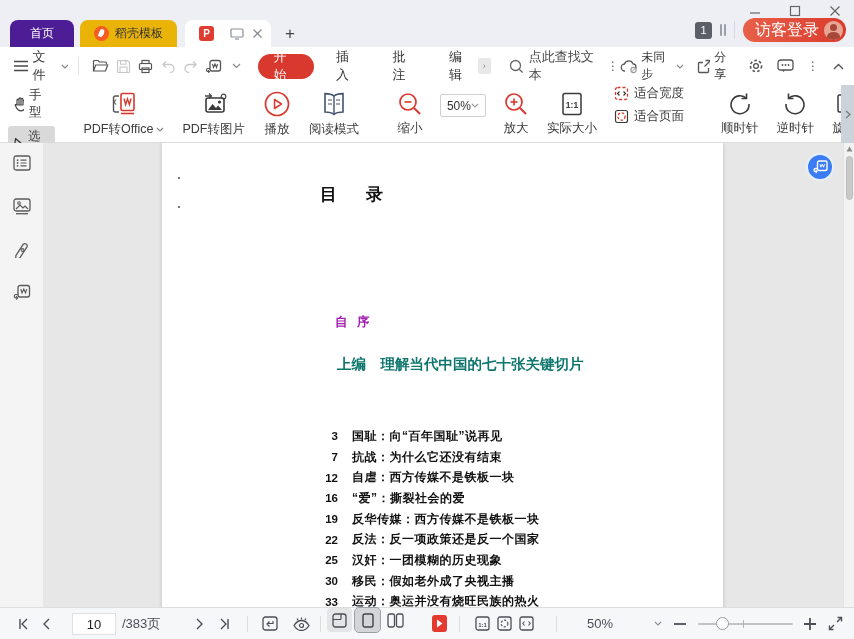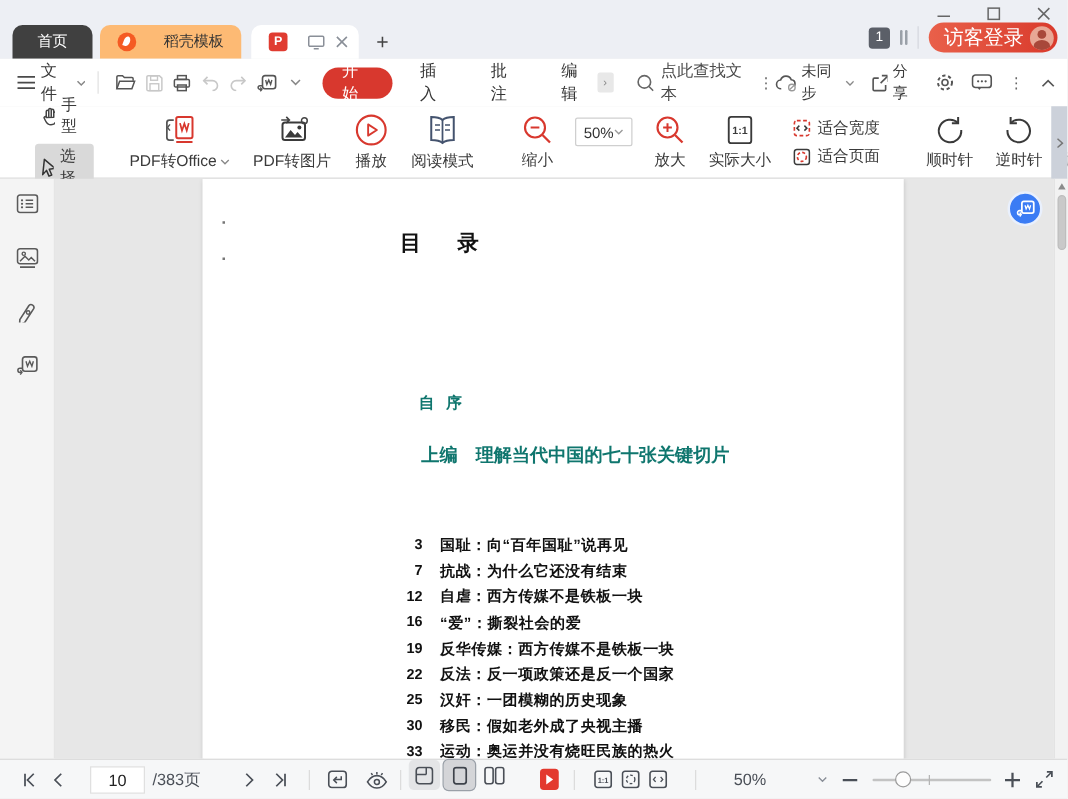--- a/index.html
+++ b/index.html
@@ -6,22 +6,22 @@
   html,body { width:854px; height:639px; overflow:hidden; }
   body { font-family:"Liberation Sans","DejaVu Sans",sans-serif; position:relative; background:#e7e7e7; font-size:12px; color:#333; }
   svg { display:block; }
 
   
   .tabbar { position:absolute; top:0; left:0; right:0; height:47px; background:#edeff4; }
   .win-controls { position:absolute; top:2px; right:6px; display:flex; gap:14px; }
   .win-btn { width:26px; height:18px; display:flex; align-items:center; justify-content:center; }
   .tabs { position:absolute; left:10px; bottom:0; display:flex; align-items:flex-end; }
   .tab { height:27px; display:flex; align-items:center; border-radius:8px 8px 0 0; padding:0 14px; font-size:12px; }
-  .tab-home { background:#404040; color:#fff; width:64px; justify-content:center; }
-  .tab-docer { background:#fdba74; color:#333; margin-left:6px; gap:22px; }
+  .tab-home { background:#4c1d95; color:#fff; width:64px; justify-content:center; }
+  .tab-docer { background:#eab308; color:#333; margin-left:6px; gap:6px; }
   .tab-doc { background:#ffffff; color:#d8382e; margin-left:8px; gap:6px; padding-right:8px; }
   .docer-ball { width:15px; height:15px; border-radius:50%; background:#f55b23; position:relative; }
   .docer-ball::after { content:""; position:absolute; left:5px; top:3px; width:5px; height:8px; border-radius:50% 50% 50% 0; background:#fff; transform:rotate(20deg); }
   .pdf-badge { width:15px; height:15px; border-radius:3px; background:#e03c31; color:#fff; font-size:10px; font-weight:bold; display:flex; align-items:center; justify-content:center; }
   .tab-doc .tab-title { max-width:200px; white-space:nowrap; }
   .tab-tools { display:flex; align-items:center; gap:8px; margin-left:10px; color:#8a8f98; }
   .newtab { height:27px; display:flex; align-items:center; padding:0 14px; color:#444; font-size:17px; }
   .tab-right { position:absolute; right:8px; bottom:5px; display:flex; align-items:center; gap:8px; }
   .notif-badge { min-width:17px; height:17px; background:#5b5f68; color:#fff; border-radius:3px; font-size:11px; display:flex; align-items:center; justify-content:center; padding:0 3px; }
   .notif-bars { display:flex; gap:2px; }
@@ -40,40 +40,40 @@
   .pill-start { background:#d8382e; color:#fff; border-radius:13px; height:25px; padding:0 16px; display:flex; align-items:center; font-size:13px; margin:0 6px 0 10px; }
   .mb-tab { padding:0 16px; font-size:13px; color:#333; }
   .mini-box { width:14px; height:16px; background:#e8e8e8; border-radius:2px; display:flex; align-items:center; justify-content:center; color:#888; font-size:9px; }
   .search-box { display:flex; align-items:center; gap:6px; margin-left:18px; color:#555; }
   .search-box .ph { color:#4a4a4a; font-size:13px; }
   .dots { color:#666; font-size:12px; letter-spacing:1px; }
   .mb-right { margin-left:auto; display:flex; align-items:center; gap:13px; color:#3a3a3a; }
   .sync { display:flex; align-items:center; gap:4px; }
 
   
-  .toolbar { position:absolute; top:85px; left:0; right:0; height:58px; background:#fff; border-bottom:1px solid #dcdcdc; display:flex; align-items:center; padding-left:28px; }
+  .toolbar { position:absolute; top:85px; left:0; right:0; height:58px; background:#fff; border-bottom:1px solid #dcdcdc; display:flex; padding-left:8px; }
   .tb-sep { width:1px; height:42px; background:#e4e4e4; margin:0 10px; }
   .tool-col2 { display:flex; flex-direction:column; gap:3px; }
   .tool-row { display:flex; align-items:center; gap:5px; padding:2px 8px 2px 4px; border-radius:3px; font-size:12.5px; color:#3a3a3a; }
   .tool-row.sel { background:#d9d9d9; }
   .tool { display:flex; flex-direction:column; align-items:center; justify-content:center; gap:3px; padding:0 9px; font-size:12.5px; color:#3a3a3a; }
   .tool .lbl { display:flex; align-items:center; gap:3px; white-space:nowrap; }
   .zoom-combo { width:92px; height:23px; border:1px solid #cfcfcf; border-radius:2px; background:#fff; display:flex; align-items:center; justify-content:space-between; padding:0 6px; margin:0 8px; align-self:flex-start; margin-top:9px; font-size:12px; color:#333; }
   .fit-col { display:flex; flex-direction:column; gap:6px; padding:0 8px; }
   .fit-row { display:flex; align-items:center; gap:5px; font-size:12.5px; color:#3a3a3a; white-space:nowrap; }
   .tb-expand { position:absolute; right:0; top:0; width:13px; height:58px; background:#ccd1da; display:flex; align-items:center; justify-content:center; color:#666; }
 
   
   .content { position:absolute; top:143px; left:0; right:0; bottom:32px; background:#e7e7e7; overflow:hidden; }
   .side-panel { position:absolute; left:0; top:0; bottom:0; width:44px; background:#f4f4f4; border-right:1px solid #e5e5e5; display:flex; flex-direction:column; align-items:center; padding-top:8px; gap:19px; }
   .sp-btn { width:24px; height:24px; display:flex; align-items:center; justify-content:center; }
   .page { position:absolute; left:162px; top:0; width:561px; height:520px; background:#fff; box-shadow:0 0 4px rgba(0,0,0,0.18); }
   .doc-dot { position:absolute; width:2px; height:2px; background:#777; }
   .doc-title { position:absolute; left:158px; top:40px; font-size:17px; font-weight:bold; color:#111; letter-spacing:6px; }
-  .doc-preface { position:absolute; left:173px; top:171px; font-size:12.5px; font-weight:bold; color:#0f766e; letter-spacing:3px; }
+  .doc-preface { position:absolute; left:173px; top:171px; font-size:12.5px; font-weight:bold; color:#a21caf; letter-spacing:3px; }
   .doc-section { position:absolute; left:175px; top:212px; font-size:14.5px; font-weight:bold; color:#0f766e; }
   .toc-list { position:absolute; left:0; top:283px; right:0; }
   .toc-row { display:flex; height:20.7px; align-items:center; font-weight:bold; color:#111; }
   .toc-num { width:176px; text-align:right; font-size:11.5px; }
   .toc-title { margin-left:14px; font-size:12px; letter-spacing:0.5px; }
   .float-btn { position:absolute; left:806px; top:10px; width:28px; height:28px; border-radius:50%; background:#3b7cf4; border:2px solid #e9f0fd; display:flex; align-items:center; justify-content:center; }
   .v-scroll { position:absolute; right:0; top:0; bottom:0; width:11px; background:#f2f2f2; border-left:1px solid #e3e3e3; }
   .v-thumb { position:absolute; left:2px; top:13px; width:7px; height:44px; border-radius:4px; background:#c9c9c9; border:1px solid #bdbdbd; }
   .v-up { position:absolute; left:2px; top:3px; }
 

